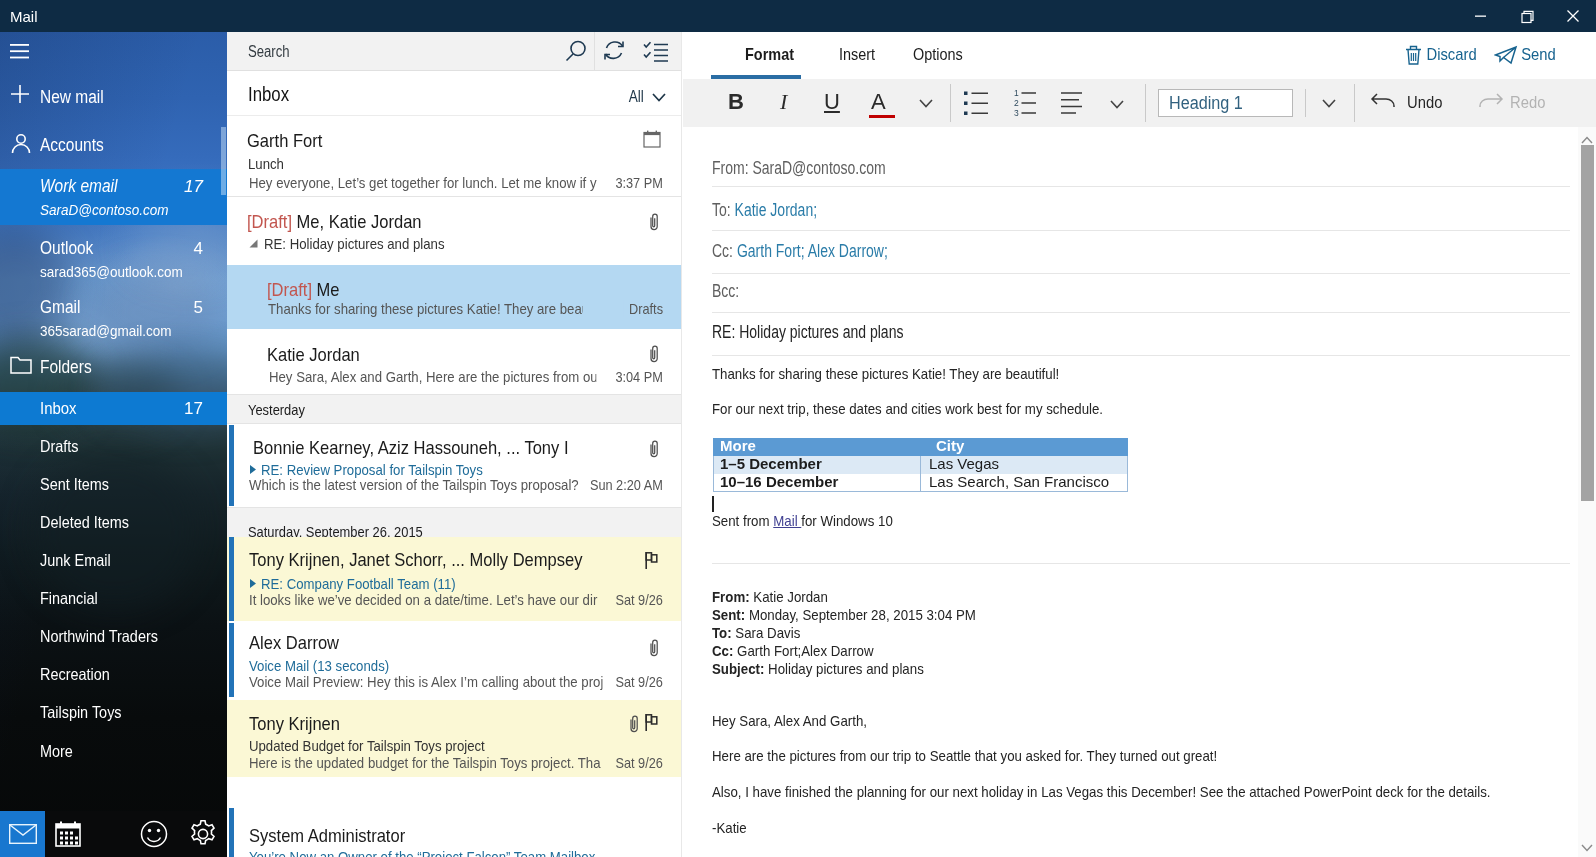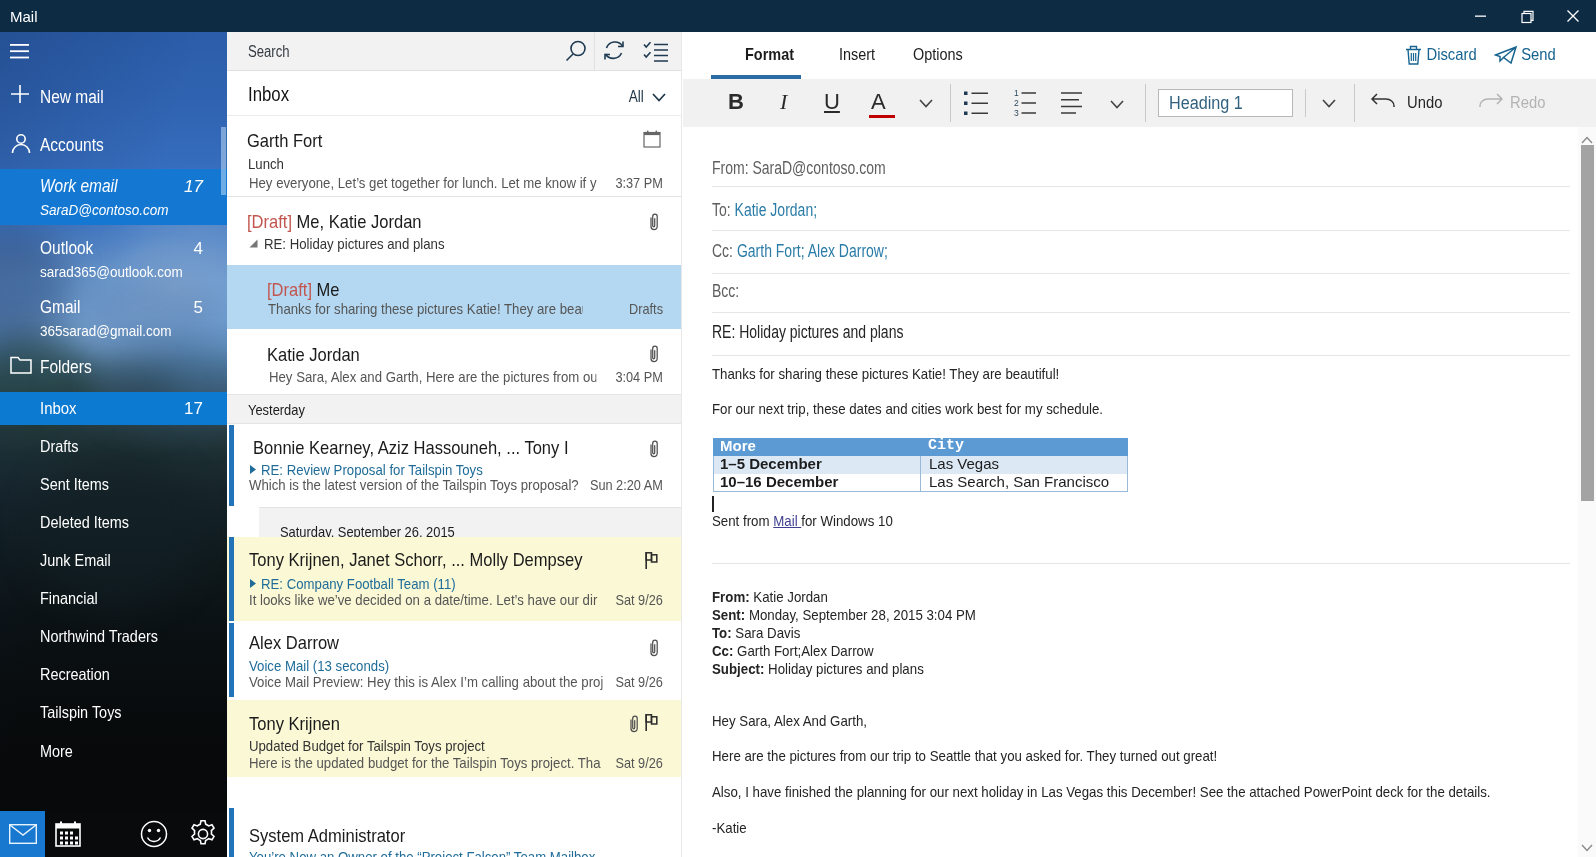--- a/index.html
+++ b/index.html
@@ -279,21 +279,21 @@
       <svg style="position:absolute;left:22px;top:39px;" width="8" height="11" viewBox="0 0 8 11">
           <path d="M1 1 L7 5.5 L1 10 z" fill="#1f6c99"></path>
         </svg>
       <div class="sj bl" style="top:36px;left:34px;">RE: Review Proposal for Tailspin Toys</div>
       <div class="pv" style="top:51px;width:388px;">Which is the latest version of the Tailspin Toys proposal?</div>
       <div class="tm" style="top:51px;">Sun 2:20 AM</div>
       <svg class="ric" width="14" height="20" viewBox="0 0 14 20" style="top:14px;">
         <path d="M4 5.5 v9 a3.1 3.1 0 0 0 6.2 0 V4.4 a2.25 2.25 0 0 0 -4.5 0 v9.4 a1 1 0 0 0 2 0 V6.2" fill="none" stroke="#4f4f4f" stroke-width="1.25"></path>
       </svg>
     </div>
-    <div class="datesep" style="top:475px;height:47px;margin-left:32px;">
+    <div class="datesep" style="top:475px;height:47px;">
         <div class="dtx">Saturday, September 26, 2015</div>
       </div>
 
     <div class="msg" style="top:505px;height:84px;background:#fbf8d5;">
       <div class="bar"></div>
       <div class="nm" style="top:12px;left:22px;">Tony Krijnen, Janet Schorr, ... Molly Dempsey</div>
       <svg style="position:absolute;left:22px;top:41px;" width="8" height="11" viewBox="0 0 8 11">
           <path d="M1 1 L7 5.5 L1 10 z" fill="#1f6c99"></path>
         </svg>
       <div class="sj bl" style="top:38px;left:34px;">RE: Company Football Team (11)</div>
@@ -423,21 +423,21 @@
       <div class="ftx" style="top:154px;">Bcc:</div>
       <div class="fline" style="top:185px;"></div>
       <div class="ftx" style="top:195px;color:#242424;">RE: Holiday pictures and plans</div>
       <div class="fline" style="top:228px;"></div>
       <div class="bodytx" style="top:238px;">Thanks for sharing these pictures Katie! They are beautiful!</div>
       <div class="bodytx" style="top:273px;">For our next trip, these dates and cities work best for my schedule.</div>
 
       <div style="position:absolute;left:30px;top:311px;width:415px;height:54px;font-size:15px;">
         <div style="position:absolute;left:0;top:0;width:415px;height:18px;background:#5b9ad3;color:#fff;font-weight:bold;">
           <span style="position:absolute;left:7px;top:-1px;">More</span>
-          <span style="position:absolute;left:215px;top:-1px;font-family:Liberation Mono, monospace;">City</span>
+          <span style="position:absolute;left:223px;top:-1px;">City</span>
         </div>
         <div style="position:absolute;left:0;top:18px;width:415px;height:18px;background:#dce9f5;color:#1c1c1c;border-left:1px solid #9ab9d9;border-right:1px solid #9ab9d9;">
           <span style="position:absolute;left:6px;top:-1px;font-weight:bold;">1–5 December</span>
           <span style="position:absolute;left:215px;top:-1px;">Las Vegas</span>
           <div style="position:absolute;left:206px;top:0;width:1px;height:18px;background:#9ab9d9;"></div>
         </div>
         <div style="position:absolute;left:0;top:36px;width:415px;height:18px;background:#fff;color:#1c1c1c;border:1px solid #9ab9d9;border-top:none;">
           <span style="position:absolute;left:6px;top:-1px;font-weight:bold;">10–16 December</span>
           <span style="position:absolute;left:215px;top:-1px;">Las Search, San Francisco</span>
           <div style="position:absolute;left:206px;top:0;width:1px;height:18px;background:#9ab9d9;"></div>

